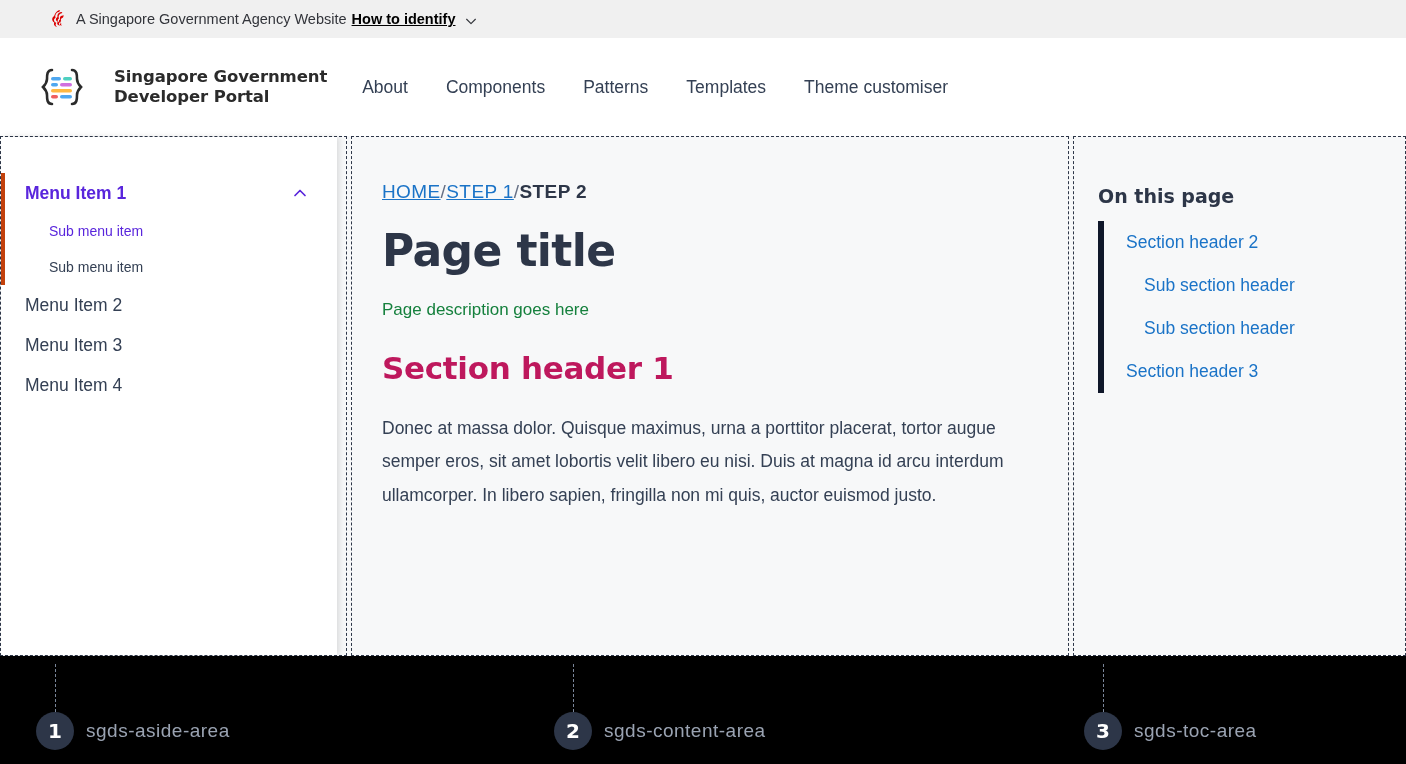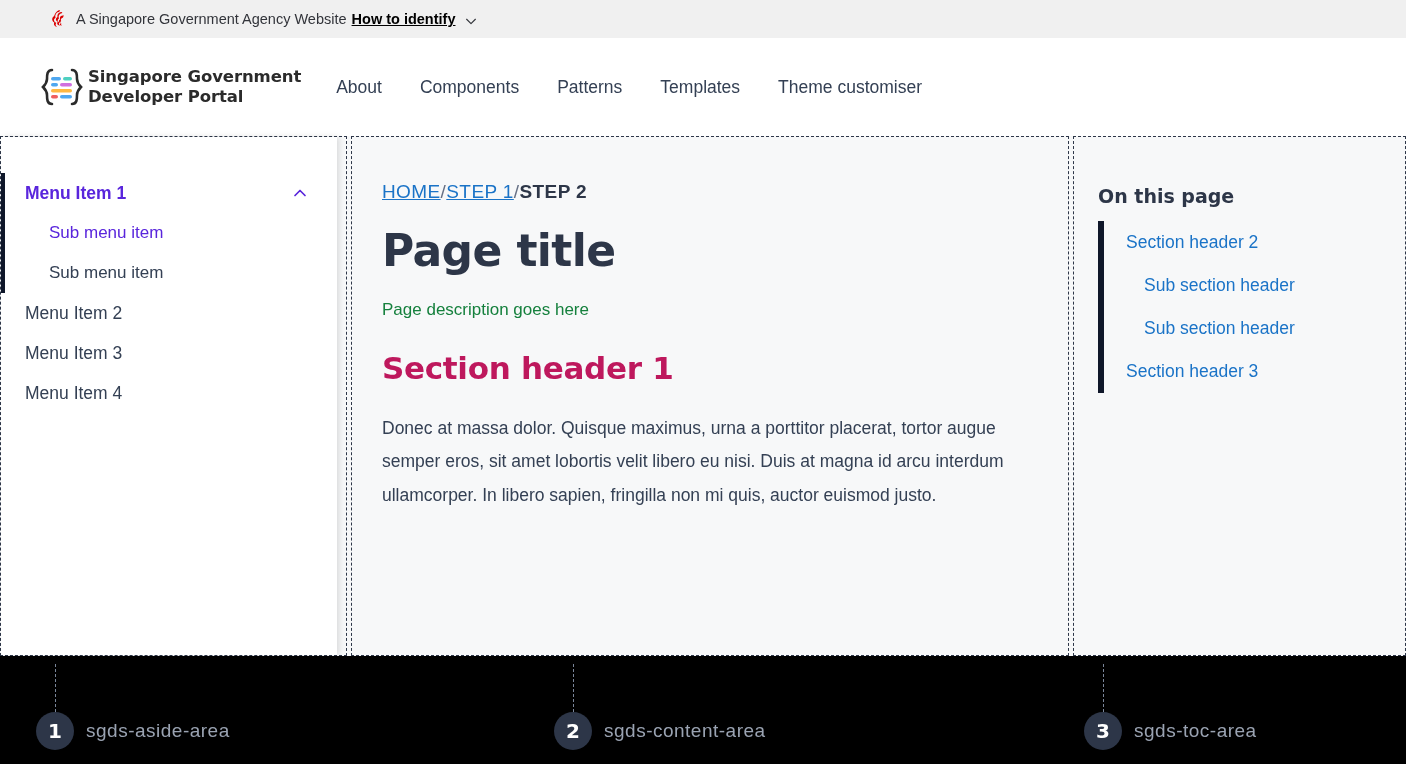--- a/index.html
+++ b/index.html
@@ -47,21 +47,21 @@
   .navbar{
     height:98px;
     background:#ffffff;
     display:flex;
     align-items:center;
     padding-left:38px;
   }
   .brand{ display:flex; align-items:center; }
   .brand-mark{ width:48px;height:48px;flex:0 0 auto; }
   .brand-text{
-    margin-left:2px;
+    margin-left:28px;
     font-family:"DejaVu Sans", sans-serif;
     font-weight:bold;
     font-size:16.5px;
     line-height:1.22;
     color:#2b2b2b;
     letter-spacing:-0.1px;
   }
   .nav-links{
     display:flex;
     align-items:center;
@@ -100,40 +100,40 @@
     position:absolute;
     left:0; top:0;
     width:336px;
     height:100%;
     background:#ffffff;
     box-shadow:2px 0 6px rgba(0,0,0,0.13);
     padding-top:36px;
   }
   .menu-group{ position:relative; }
   .menu-group.active{
-    border-left:4px solid #0f172a;
+    border-left:4px solid #c2410c;
   }
   .menu-item{
     display:flex;
     align-items:center;
     justify-content:space-between;
     padding:8px 28px 8px 24px;
     font-size:17.5px;
     color:#344054;
     cursor:pointer;
     min-height:40px;
   }
   .menu-item.lvl1-active{
     font-weight:bold;
     color:#5925dc;
     padding-left:20px;
   }
   .sub-item{
     padding:10px 12px 10px 44px;
-    font-size:17px;
+    font-size:14px;
     color:#344054;
     cursor:pointer;
   }
   .sub-item.active{ color:#5925dc; }
   .menu-chev{ width:18px;height:18px;flex:0 0 auto; }
 
   
   .content-outer{
     flex:1 1 auto;
     position:relative;

